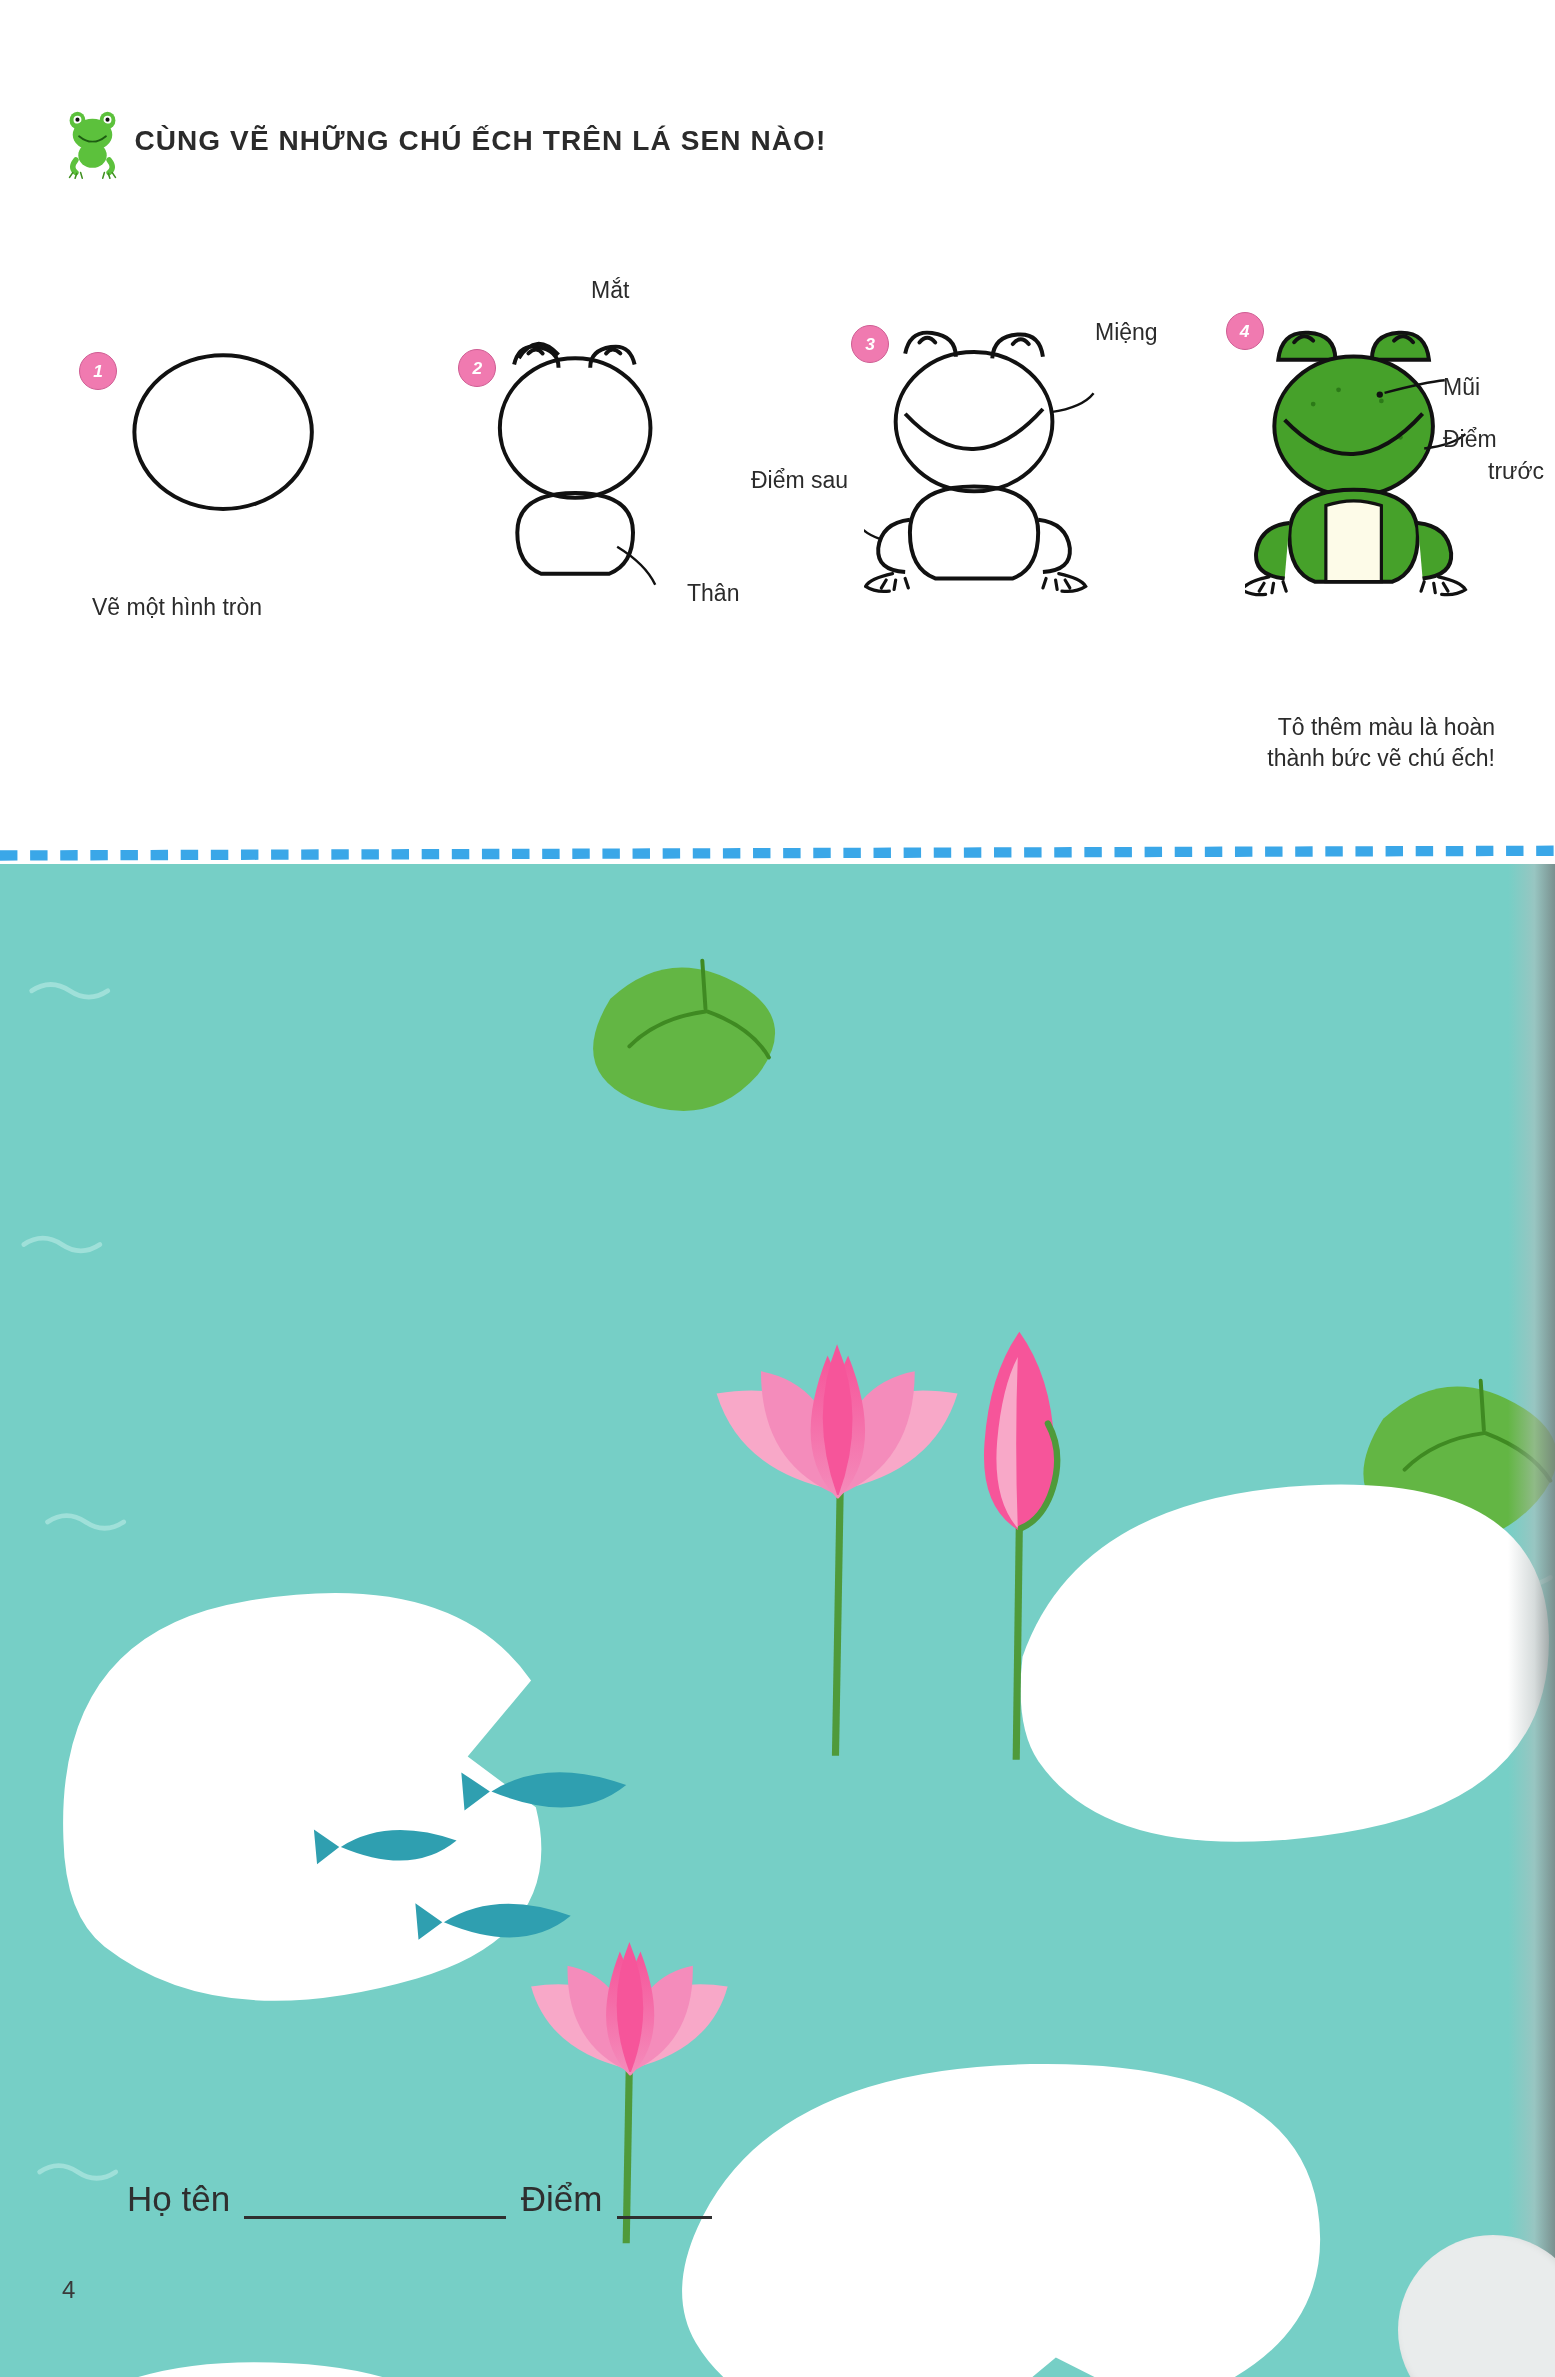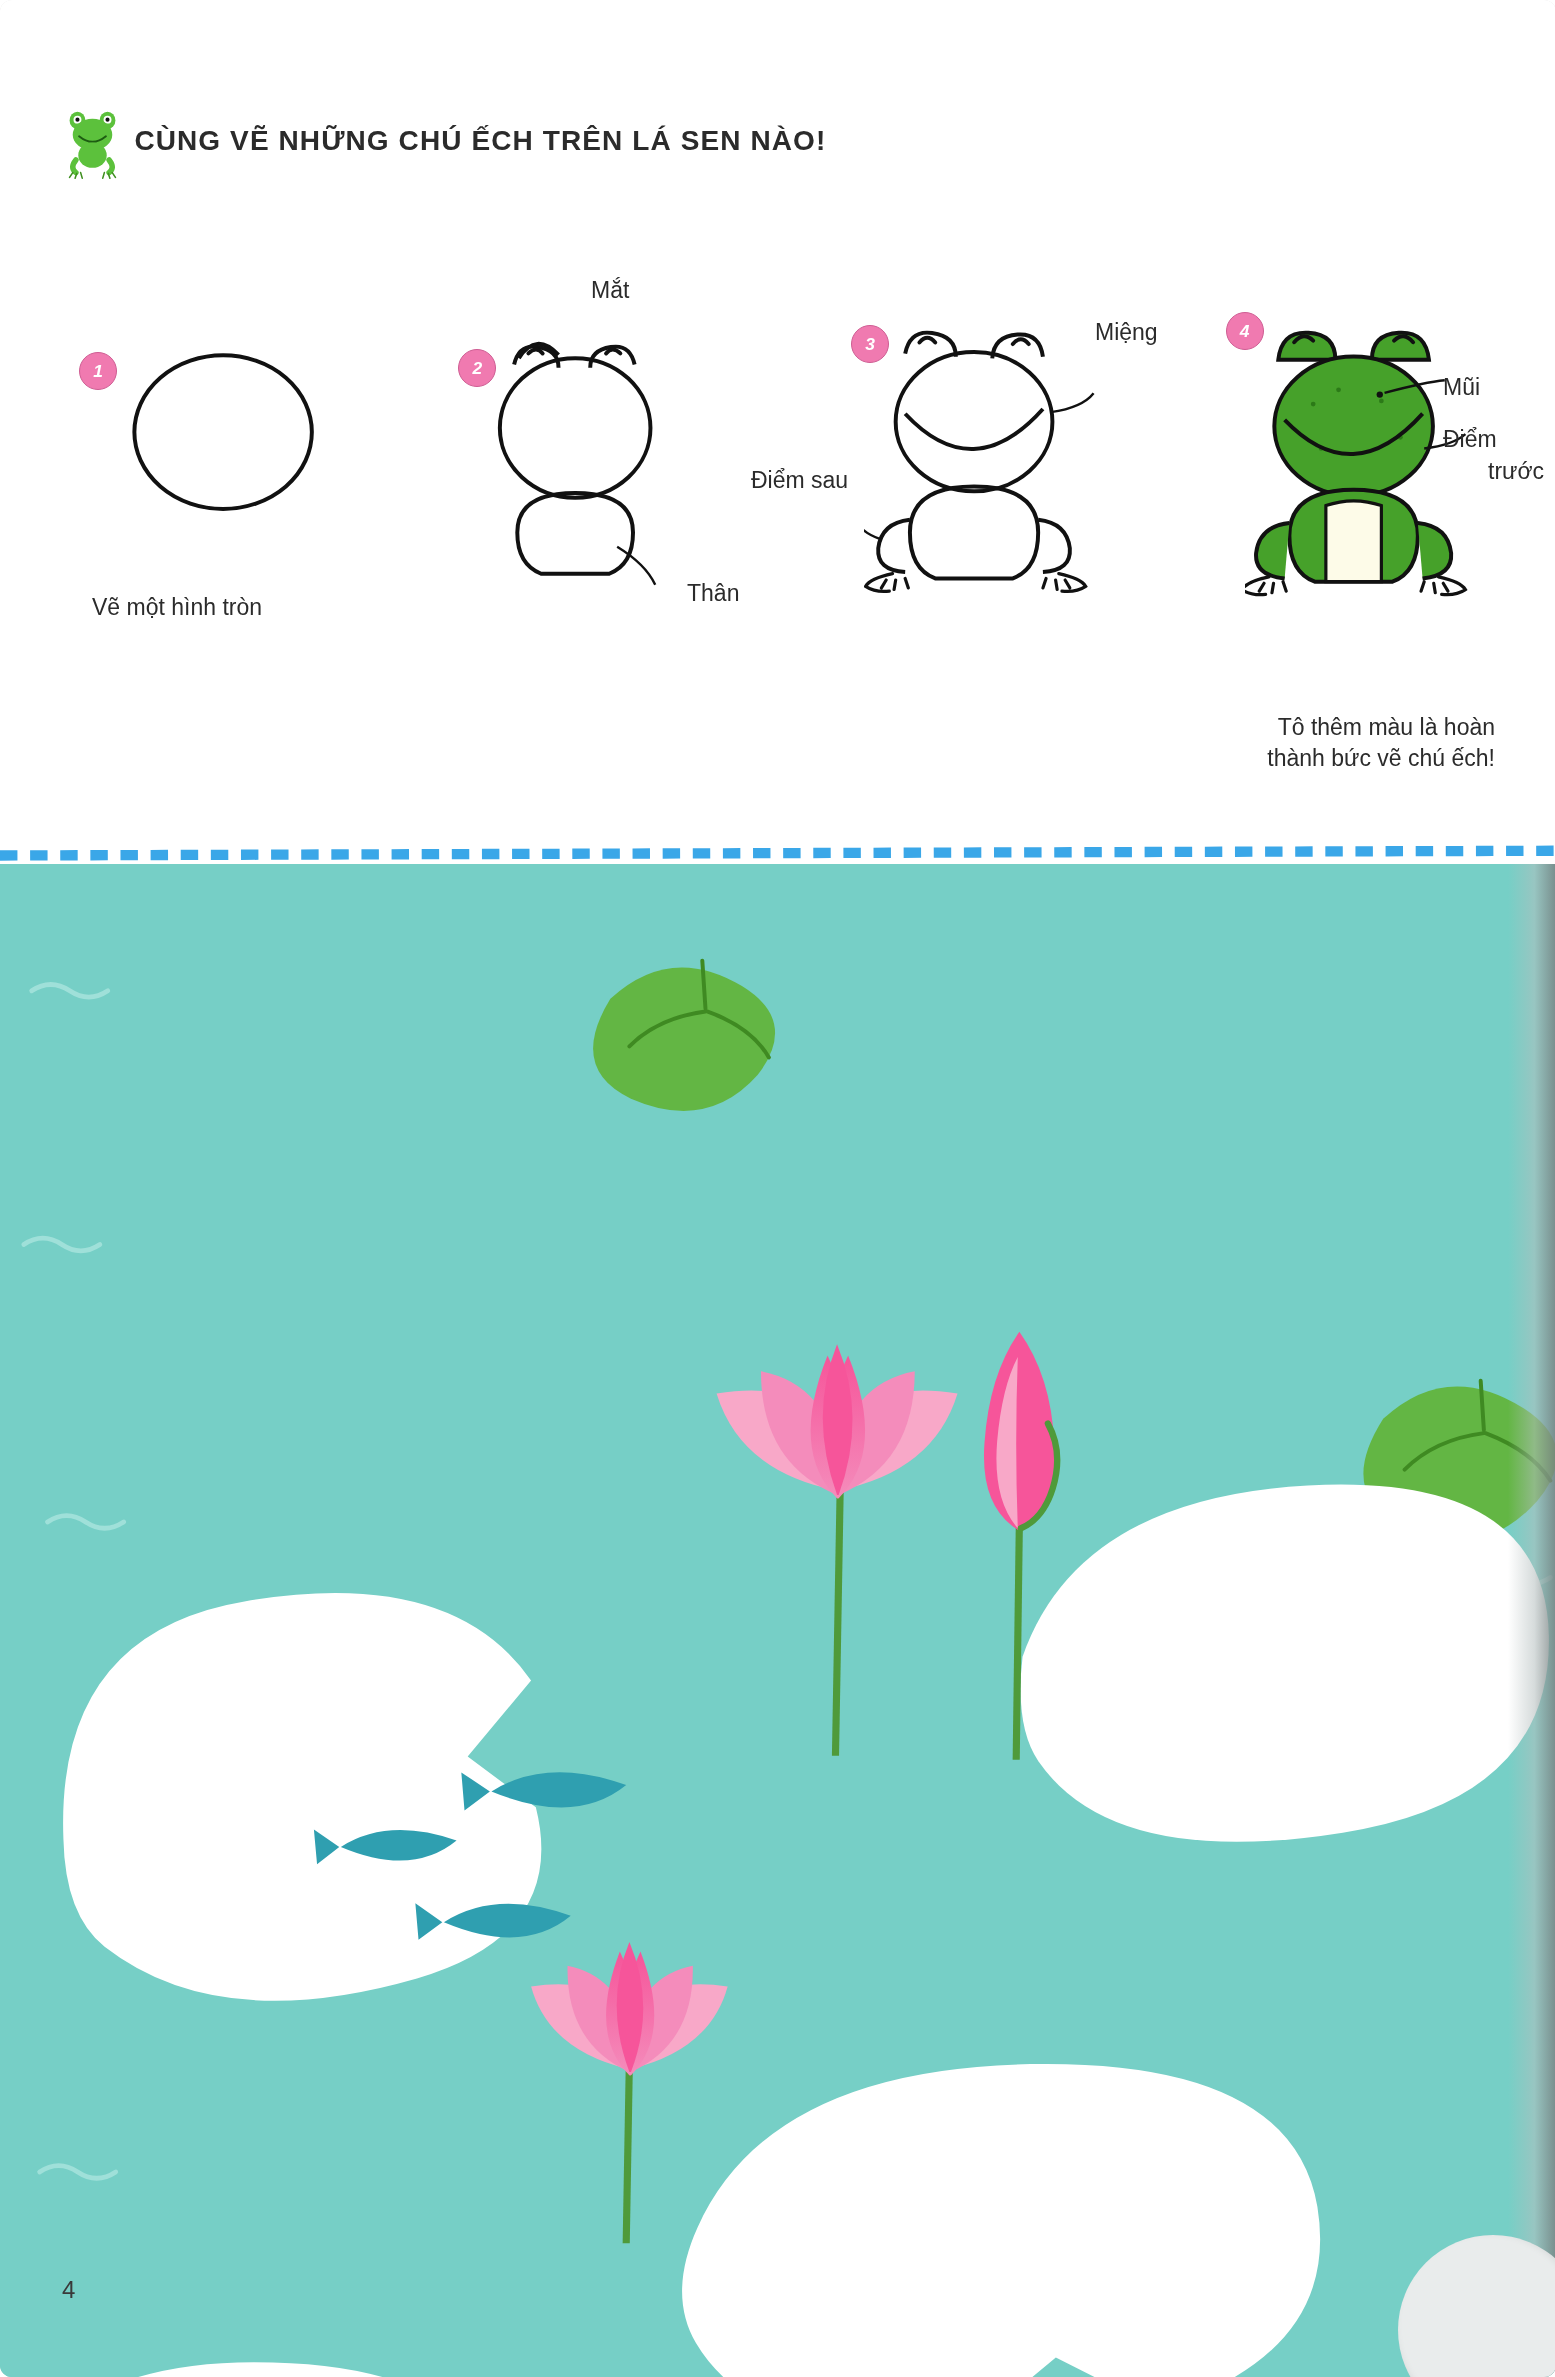--- a/index.html
+++ b/index.html
@@ -15,21 +15,20 @@
     font-family: "Liberation Sans", sans-serif;
   }
 
   
   #page {
     position: absolute;
     left: 0; top: 0;
     width: 1556px; height: 2377px;
     background: #e5e5e5;
     overflow: hidden;
-    border-radius: 12px;
   }
 
   
   #top-band {
     position: absolute;
     left: 0; top: 0;
     width: 1556px;
     height: 872px;
     background: #ffffff;
   }
@@ -353,17 +352,23 @@
           <path d="M796 1528 q52 -52 12 -156 q-44 96 -14 156 z" fill="url(#lotusG)"></path>
           <path d="M794 1524 q-32 -86 0 -164 q34 80 2 164 z" fill="#f6559a"></path>
         </g>
       </svg>
     </div>
   </div>
 
   <div id="spine"></div>
   <div id="corner"></div>
 
+  <div id="namerow">
+    <span>Họ tên</span>
+    <span class="rule long"></span>
+    <span>Điểm</span>
+    <span class="rule short"></span>
+  </div>
 
   <div id="page-number">4</div>
 
 </div>
 
 
 </body></html>

